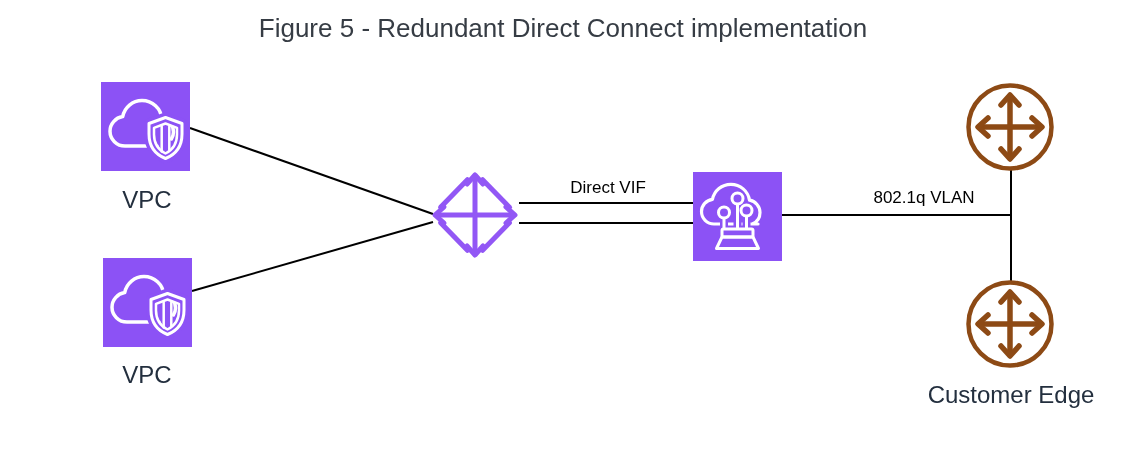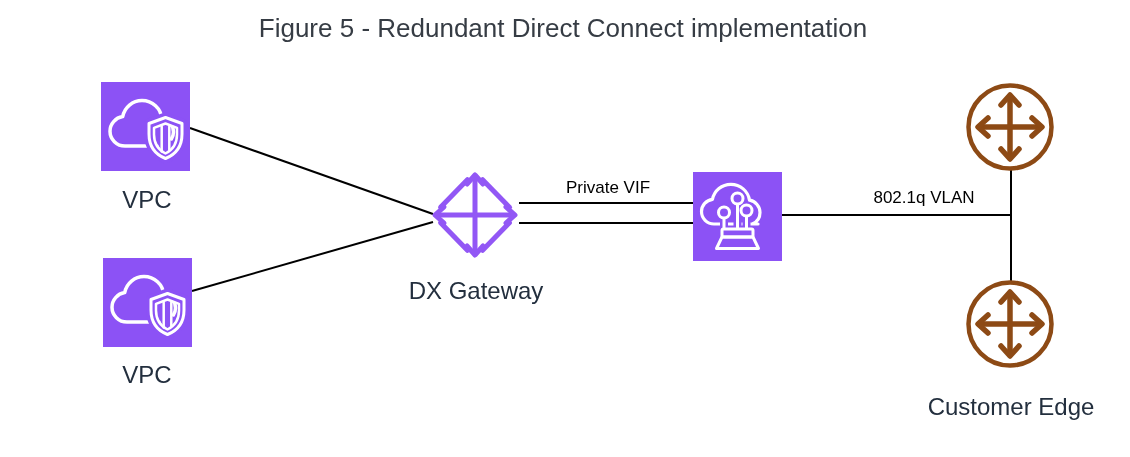--- a/index.html
+++ b/index.html
@@ -123,21 +123,20 @@
     <line class="gw-stroke" stroke-width="5" x1="55.6" y1="12.7" x2="82.4" y2="40.3"></line>
     <line class="gw-stroke" stroke-width="5" x1="13.6" y1="55.7" x2="40.4" y2="83.3"></line>
     <line class="gw-stroke" stroke-width="5" x1="82.4" y1="55.7" x2="55.6" y2="83.3"></line>
     <line class="gw-stroke" stroke-width="5" x1="48" y1="12" x2="48" y2="84"></line>
     <path class="gw-stroke" stroke-width="5" d="M40 17 L48 8 L56 17"></path>
     <path class="gw-stroke" stroke-width="5" d="M40 79 L48 88 L56 79"></path>
     <line class="gw-stroke" stroke-width="5" x1="12" y1="48" x2="84" y2="48"></line>
     <path class="gw-stroke" stroke-width="5" d="M17 40 L8 48 L17 56"></path>
     <path class="gw-stroke" stroke-width="5" d="M79 40 L88 48 L79 56"></path>
   </svg>
-  <div class="abs node-label" style="left:476px; top:277px;">DX Gateway</div>
 
   <svg class="abs" style="left:693px; top:172px;" width="89" height="89" viewBox="0 0 89 89" xmlns="http://www.w3.org/2000/svg">
     <rect class="purple-fill" x="0" y="0" width="89" height="89"></rect>
     <path class="icon-white-stroke" stroke-width="3.2" d="M65 52 H21 c-7 0-12.5-5.6-12.5-12.4 0-6.3 4.8-11.5 11-12.3 C21.2 18.7 28.8 12.3 37.9 12.3 c9.4 0 17.2 6.9 18.6 15.9 6 1 10.5 6.2 10.5 12.3 0 5-3 9.4-7.3 11.3"></path>
     <line class="halo" stroke-width="8" x1="44.5" y1="33" x2="44.5" y2="56"></line>
     <line class="halo" stroke-width="8" x1="31" y1="47" x2="31" y2="56"></line>
     <line class="halo" stroke-width="8" x1="53.5" y1="45" x2="53.5" y2="56"></line>
     <circle class="halo" stroke-width="7" cx="44.5" cy="26.5" r="5.5"></circle>
     <circle class="halo" stroke-width="7" cx="31" cy="40.5" r="5.5"></circle>
     <circle class="halo" stroke-width="7" cx="53.5" cy="38.5" r="5.5"></circle>
@@ -163,18 +162,18 @@
 
   <svg class="abs" style="left:962px; top:276px;" width="96" height="96" viewBox="0 0 96 96" xmlns="http://www.w3.org/2000/svg">
     <circle class="router-stroke" stroke-width="4.5" cx="48" cy="48" r="41.5" fill="#ffffff"></circle>
     <line class="router-stroke" stroke-width="5.5" x1="48" y1="18" x2="48" y2="78"></line>
     <path class="router-stroke" stroke-width="5.5" d="M39 26 L48 16 L57 26"></path>
     <path class="router-stroke" stroke-width="5.5" d="M39 70 L48 80 L57 70"></path>
     <line class="router-stroke" stroke-width="5.5" x1="18" y1="48" x2="78" y2="48"></line>
     <path class="router-stroke" stroke-width="5.5" d="M26 39 L16 48 L26 57"></path>
     <path class="router-stroke" stroke-width="5.5" d="M70 39 L80 48 L70 57"></path>
   </svg>
-  <div class="abs node-label" style="left:1011px; top:381px;margin-top:12px;">Customer Edge</div>
+  <div class="abs node-label" style="left:1011px; top:381px;">Customer Edge</div>
 
-  <div class="abs edge-label" style="left:608px; top:178px;">Private VIF</div>
+  <div class="abs edge-label" style="left:608px; top:178px;">Direct VIF</div>
   <div class="abs edge-label" style="left:924px; top:188px;">802.1q VLAN</div>
 
 </div>
 
 </body></html>

